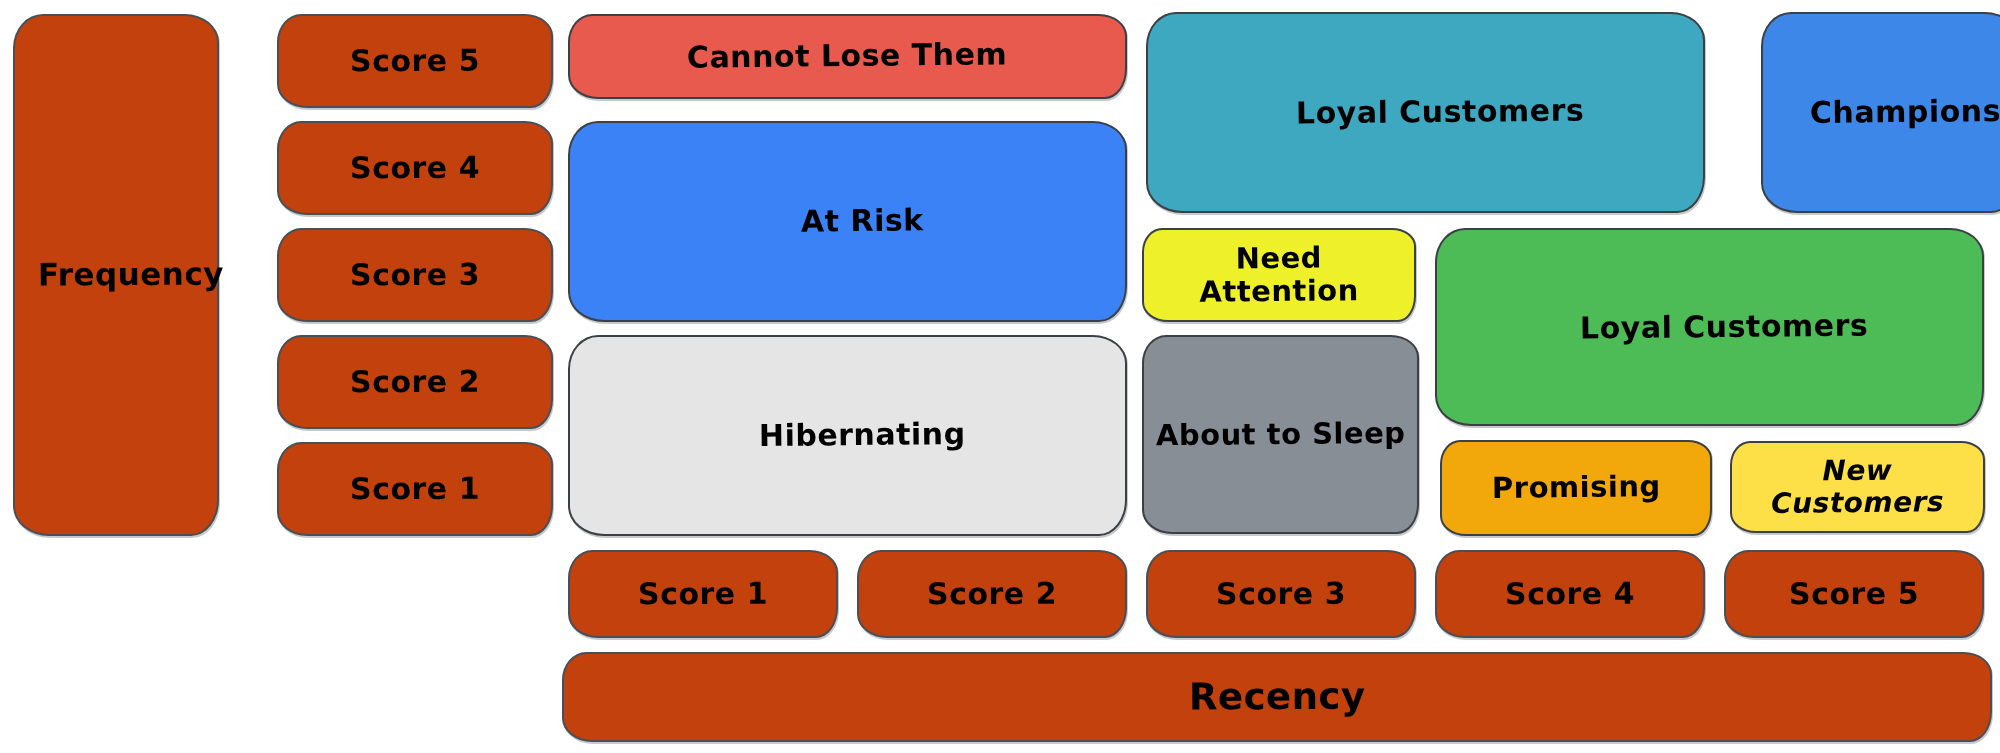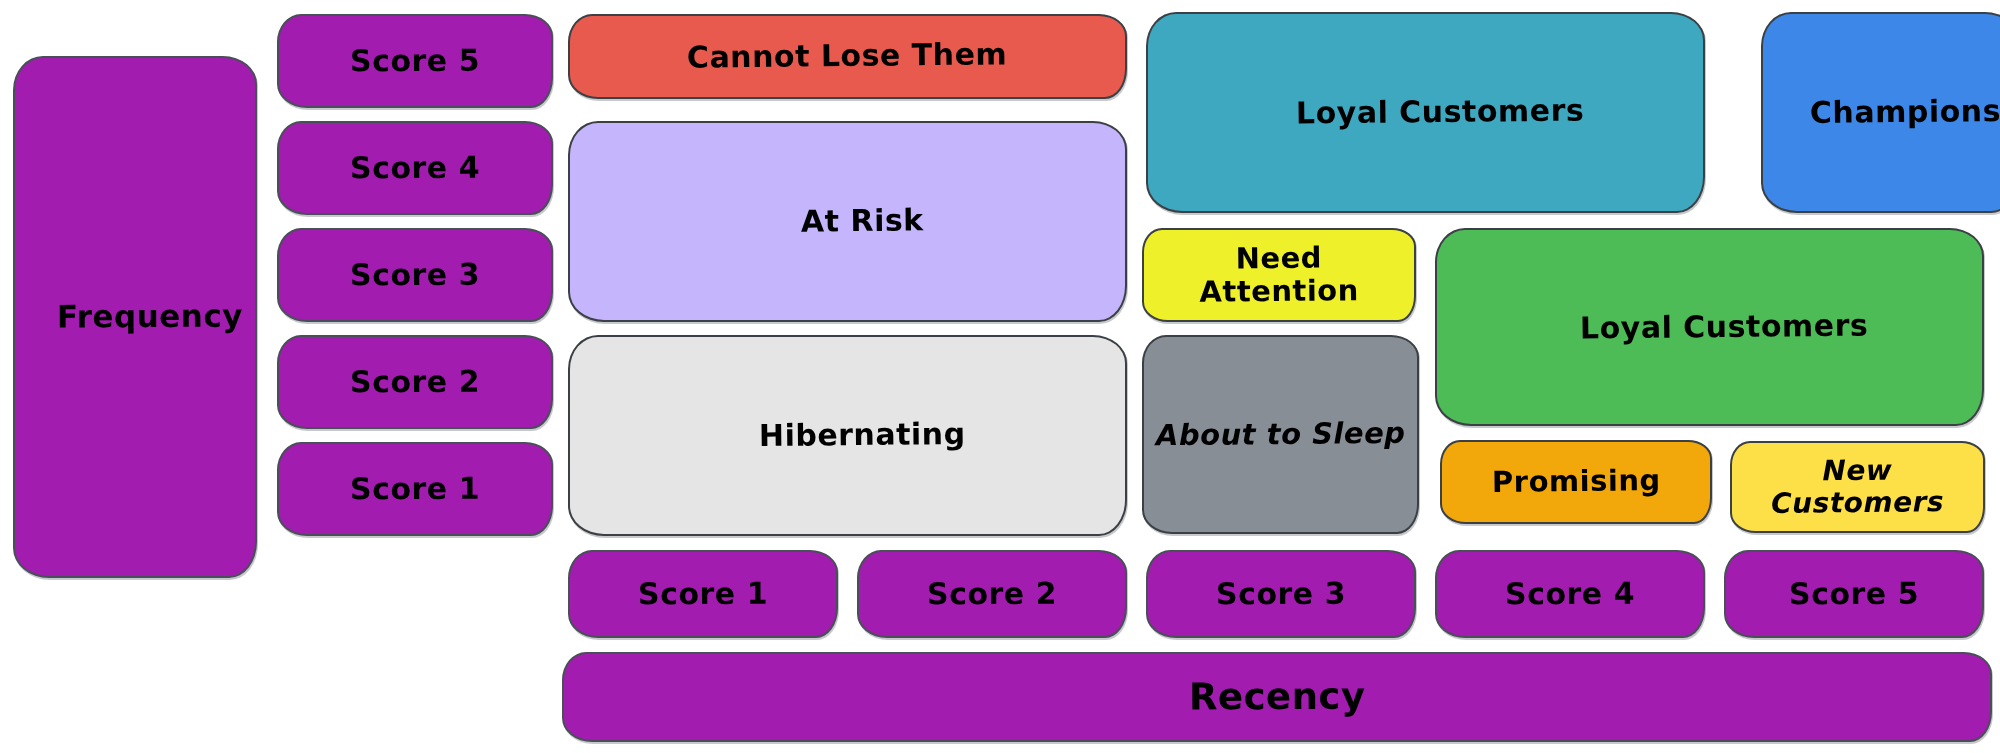--- a/index.html
+++ b/index.html
@@ -31,29 +31,29 @@
     font-weight: 600;
     letter-spacing: 0.5px;
     line-height: 1.15;
     padding: 0 8px;
     transform: rotate(-0.3deg);
   }
   
   .r-big   { border-radius: 30px 34px 28px 36px / 34px 28px 36px 30px; padding-left: 30px; }
   .r-med   { border-radius: 24px 28px 22px 30px / 28px 22px 30px 24px; }
   .r-small { border-radius: 20px 24px 18px 26px / 24px 18px 26px 20px; align-items: center; }
-  .white-box { background: #a21caf; border-color: #494f57; }
+  .white-box { background: #c2410c; border-color: #494f57; }
   .seg-box .lbl { transform: rotate(-0.6deg); }
 </style>
 </head>
 <body>
 
 <div class="canvas">
 
-  <div class="box white-box r-big" style="left:13px; top:14px; width:244px; height:522px;margin-top:42px;">
+  <div class="box white-box r-big" style="left:13px; top:14px; width:206px; height:522px;">
     <span class="lbl" style="font-size:31px;">Frequency</span>
   </div>
 
   <div class="box white-box r-med" style="left:277px; top:14px; width:276px; height:94px;">
     <span class="lbl">Score 5</span>
   </div>
   <div class="box white-box r-med" style="left:277px; top:121px; width:276px; height:94px;">
     <span class="lbl">Score 4</span>
   </div>
   <div class="box white-box r-med" style="left:277px; top:228px; width:276px; height:94px;">
@@ -63,21 +63,21 @@
     <span class="lbl">Score 2</span>
   </div>
   <div class="box white-box r-med" style="left:277px; top:442px; width:276px; height:94px;">
     <span class="lbl">Score 1</span>
   </div>
 
   <div class="box seg-box r-med" style="left: 568px; top: 14px; width: 559px; height: 85px; background-color: rgb(232, 89, 78);">
     <span class="lbl">Cannot Lose Them</span>
   </div>
 
-  <div class="box seg-box r-big" style="left: 568px; top: 121px; width: 559px; height: 201px; background-color: #c4b5fd;">
+  <div class="box seg-box r-big" style="left: 568px; top: 121px; width: 559px; height: 201px; background-color: #3b82f6;">
     <span class="lbl">At Risk</span>
   </div>
 
   <div class="box seg-box r-big" style="left: 568px; top: 335px; width: 559px; height: 201px; background-color: #e5e5e5;">
     <span class="lbl">Hibernating</span>
   </div>
 
   <div class="box seg-box r-big" style="left: 1146px; top: 12px; width: 559px; height: 201px; background-color: rgb(61, 168, 192);">
     <span class="lbl">Loyal Customers</span>
   </div>
@@ -87,25 +87,25 @@
   </div>
 
   <div class="box seg-box r-small" style="left: 1142px; top: 228px; width: 274px; height: 94px; background-color: rgb(238, 241, 41);">
     <span class="lbl" style="font-size:29px;">Need Attention</span>
   </div>
 
   <div class="box seg-box r-big" style="left: 1435px; top: 228px; width: 549px; height: 198px; background-color: rgb(77, 187, 86);">
     <span class="lbl">Loyal Customers</span>
   </div>
 
-  <div class="box seg-box r-med" style="left: 1142px; top: 335px; width: 277px; height: 199px; background-color: rgb(135, 142, 150); font-style: italic;">
+  <div class="box seg-box r-med" style="left: 1142px; top: 335px; width: 277px; height: 199px; background-color: rgb(135, 142, 150);">
     <span class="lbl" style="font-size:29px;">About to Sleep</span>
   </div>
 
-  <div class="box seg-box r-small" style="left: 1440px; top: 440px; width: 272px; height: 84px; background-color: rgb(242, 167, 10);">
+  <div class="box seg-box r-small" style="left: 1440px; top: 440px; width: 272px; height: 96px; background-color: rgb(242, 167, 10);">
     <span class="lbl" style="font-size:29px;">Promising</span>
   </div>
 
   <div class="box seg-box r-small" style="left: 1730px; top: 441px; width: 255px; height: 92px; background-color: #fde047;">
     <span class="lbl" style="font-size:28px; font-style:italic;">New Customers</span>
   </div>
 
   <div class="box white-box r-med" style="left:568px; top:550px; width:270px; height:88px;">
     <span class="lbl">Score 1</span>
   </div>

